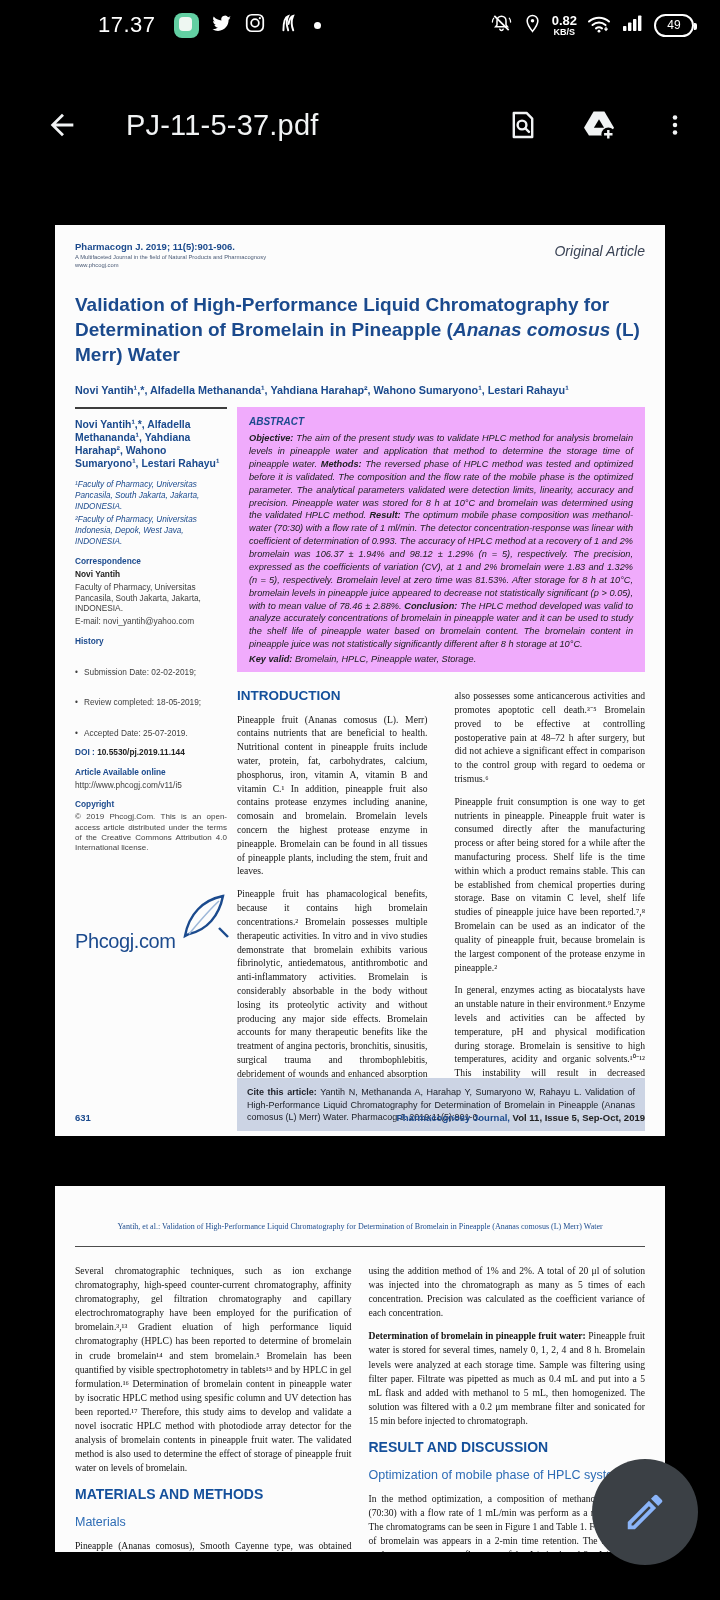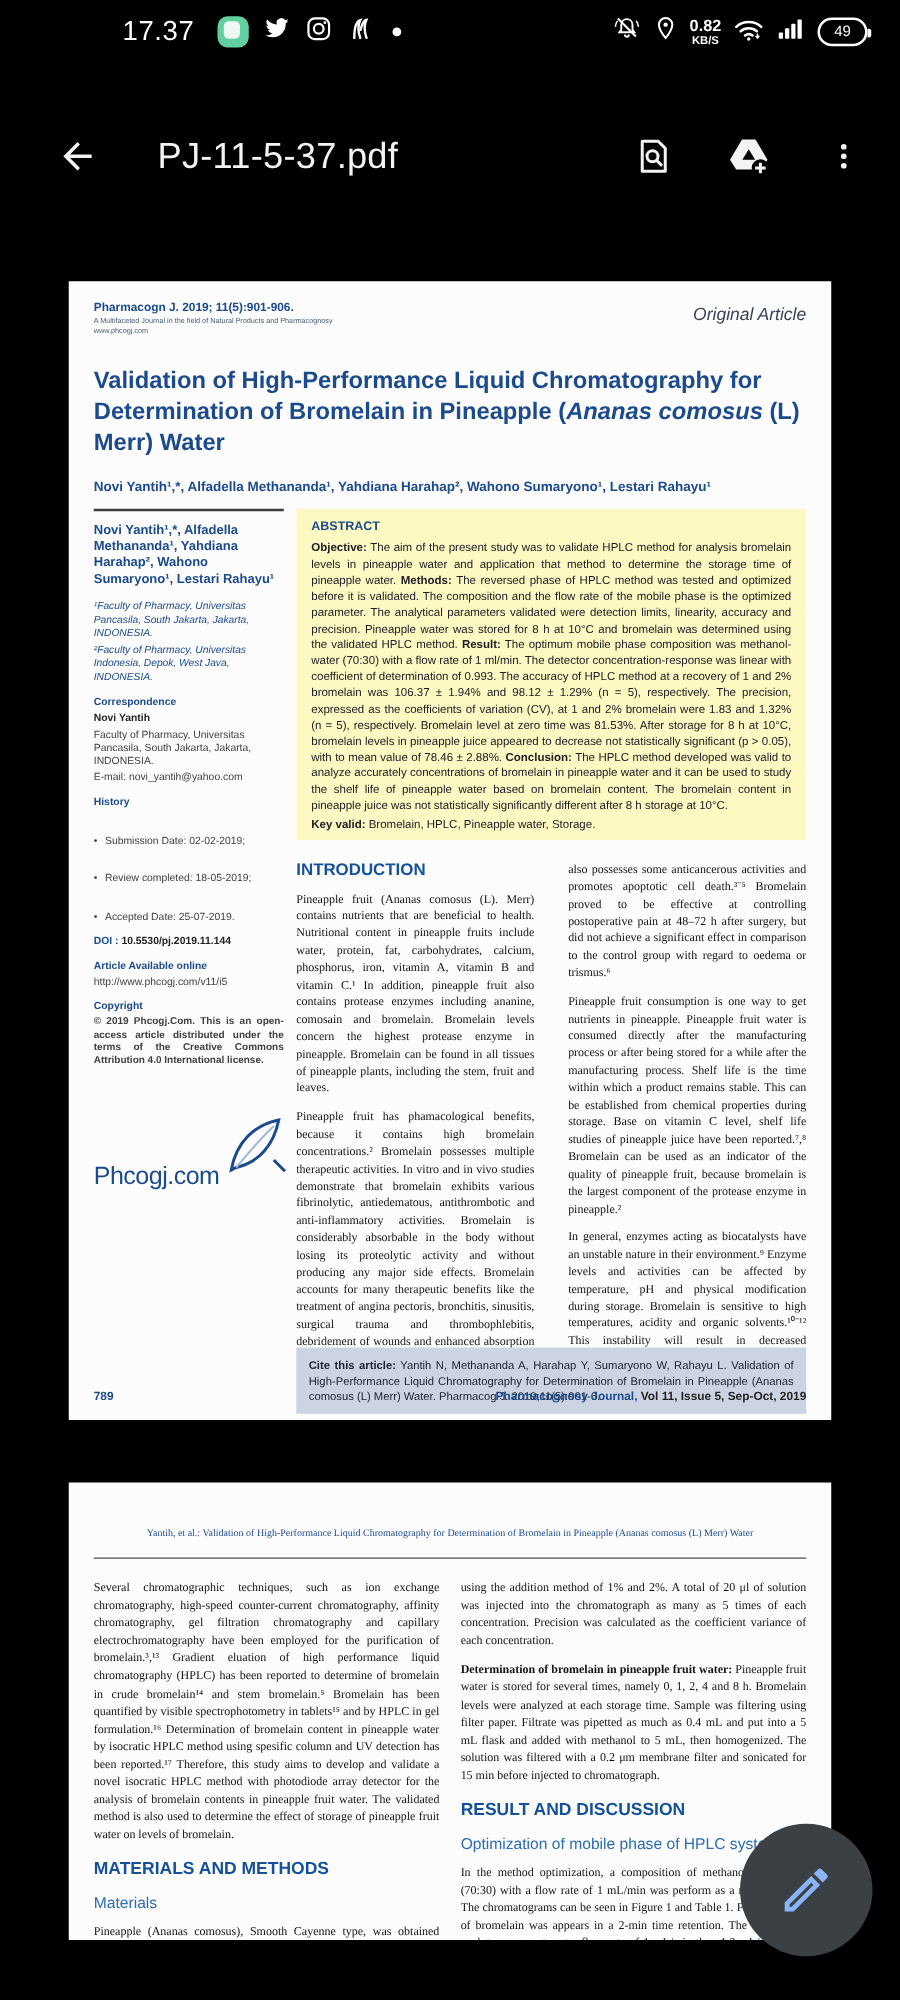--- a/index.html
+++ b/index.html
@@ -59,28 +59,28 @@
   .side-authors { font-size:10.4px; font-weight:700; color:#1b4a8d; line-height:1.25; }
   .side-affil { margin-top:10px; font-style:italic; color:#1b4a8d; font-size:8.2px; }
   .side-h { margin-top:9px; font-weight:700; color:#1b4a8d; }
   .side-name { margin-top:2px; font-weight:700; color:#222; }
   .side-p { margin-top:2px; }
   .side-hist { list-style:none; margin-top:2px; }
   .side-hist li { padding-left:9px; position:relative; margin-top:20px; }
   .side-hist li::before { content:"•"; position:absolute; left:0; }
   .side-doi { margin-top:8px; font-weight:700; color:#222; }
   .side-doi b { color:#1b4a8d; }
-  .side-copy { margin-top:2px; text-align:justify; font-size:8px;font-weight:bold; }
+  .side-copy { margin-top:2px; text-align:justify; font-size:8px; }
   .logo-wrap { margin-top:74px; position:relative; width:150px; }
   .logo-text { font-size:20px; color:#1b4a8d; font-weight:500; letter-spacing:-0.4px; }
   .logo-leaf { position:absolute; right:-4px; top:-36px; }
 
   
   .p1-main { flex:1; min-width:0; }
-  .abstract-box { background:#fef9c3; padding:9px 12px 8px; min-height:244px; }
+  .abstract-box { background:#f0abfc; padding:9px 12px 8px; min-height:244px;font-style:italic; }
   .abstract-box h3 { font-size:10px; font-weight:700; color:#1b4a8d; margin-bottom:5px; }
   .abstract-body { font-size:9.2px; line-height:1.4; text-align:justify; color:#202024; }
   .kw { margin-top:3px; font-size:9.2px; color:#202024; }
 
   .intro-cols { display:flex; gap:27px; margin-top:14px; height:392px; overflow:hidden;justify-content:flex-end; }
   .icol { flex:1; min-width:0; font-family:"Liberation Serif", serif; font-size:9.6px;
           line-height:1.44; text-align:justify; color:#141414; }
   .icol h2 { font-family:"Liberation Sans", sans-serif; font-size:13.5px; font-weight:700;
              color:#15509b; margin-bottom:7px; }
   .icol p { margin-bottom:9px; }
@@ -276,21 +276,21 @@
           <p>Pineapple fruit consumption is one way to get nutrients in pineapple. Pineapple fruit water is consumed directly after the manufacturing process or after being stored for a while after the manufacturing process. Shelf life is the time within which a product remains stable. This can be established from chemical properties during storage. Base on vitamin C level, shelf life studies of pineapple juice have been reported.⁷,⁸ Bromelain can be used as an indicator of the quality of pineapple fruit, because bromelain is the largest component of the protease enzyme in pineapple.²</p>
           <p>In general, enzymes acting as biocatalysts have an unstable nature in their environment.⁹ Enzyme levels and activities can be affected by temperature, pH and physical modification during storage. Bromelain is sensitive to high temperatures, acidity and organic solvents.¹⁰⁻¹² This instability will result in decreased enzymatic activity and limit its pharmacological effects.² Consequently, a study is needed to determine the bromelain content during storage of pineapple fruit water. In order to determine the bromelain contents, a validated analytical method is needed.</p>
         </div>
       </div>
 
       <div class="cite-box"><b>Cite this article:</b><span> Yantih N, Methananda A, Harahap Y, Sumaryono W, Rahayu L. Validation of High-Performance Liquid Chromatography for Determination of Bromelain in Pineapple (Ananas comosus (L) Merr) Water. Pharmacog J. 2019;11(5):901-6.</span></div>
     </div>
   </div>
 
   <div class="p1-footer">
-    <span class="blue">789</span>
+    <span class="blue">631</span>
     <span class="fr"><b>Pharmacognosy Journal,</b><span> Vol 11, Issue 5, Sep-Oct, 2019</span></span>
   </div>
 </div>
 
 <div class="page page2">
   <div class="running-head">Yantih, et al.: Validation of High-Performance Liquid Chromatography for Determination of Bromelain in Pineapple (Ananas comosus (L) Merr) Water</div>
   <hr class="p2-rule">
   <div class="p2-cols">
     <div class="pcol">
       <p>Several chromatographic techniques, such as ion exchange chromatography, high-speed counter-current chromatography, affinity chromatography, gel filtration chromatography and capillary electrochromatography have been employed for the purification of bromelain.³,¹³ Gradient eluation of high performance liquid chromatography (HPLC) has been reported to determine of bromelain in crude bromelain¹⁴ and stem bromelain.⁵ Bromelain has been quantified by visible spectrophotometry in tablets¹⁵ and by HPLC in gel formulation.¹⁶ Determination of bromelain content in pineapple water by isocratic HPLC method using spesific column and UV detection has been reported.¹⁷ Therefore, this study aims to develop and validate a novel isocratic HPLC method with photodiode array detector for the analysis of bromelain contents in pineapple fruit water. The validated method is also used to determine the effect of storage of pineapple fruit water on levels of bromelain.</p>

